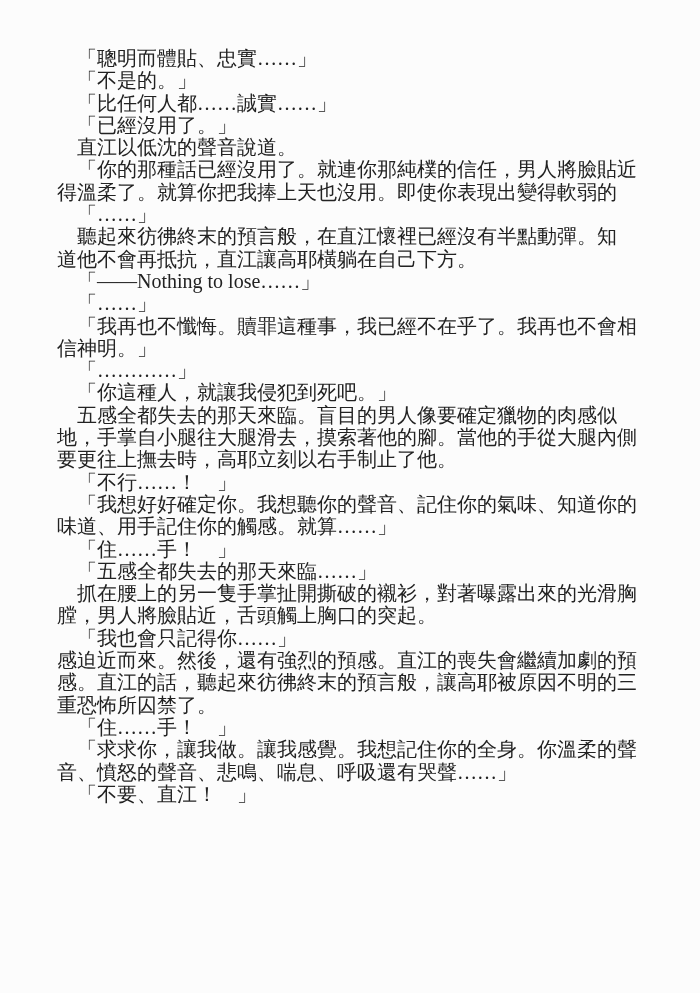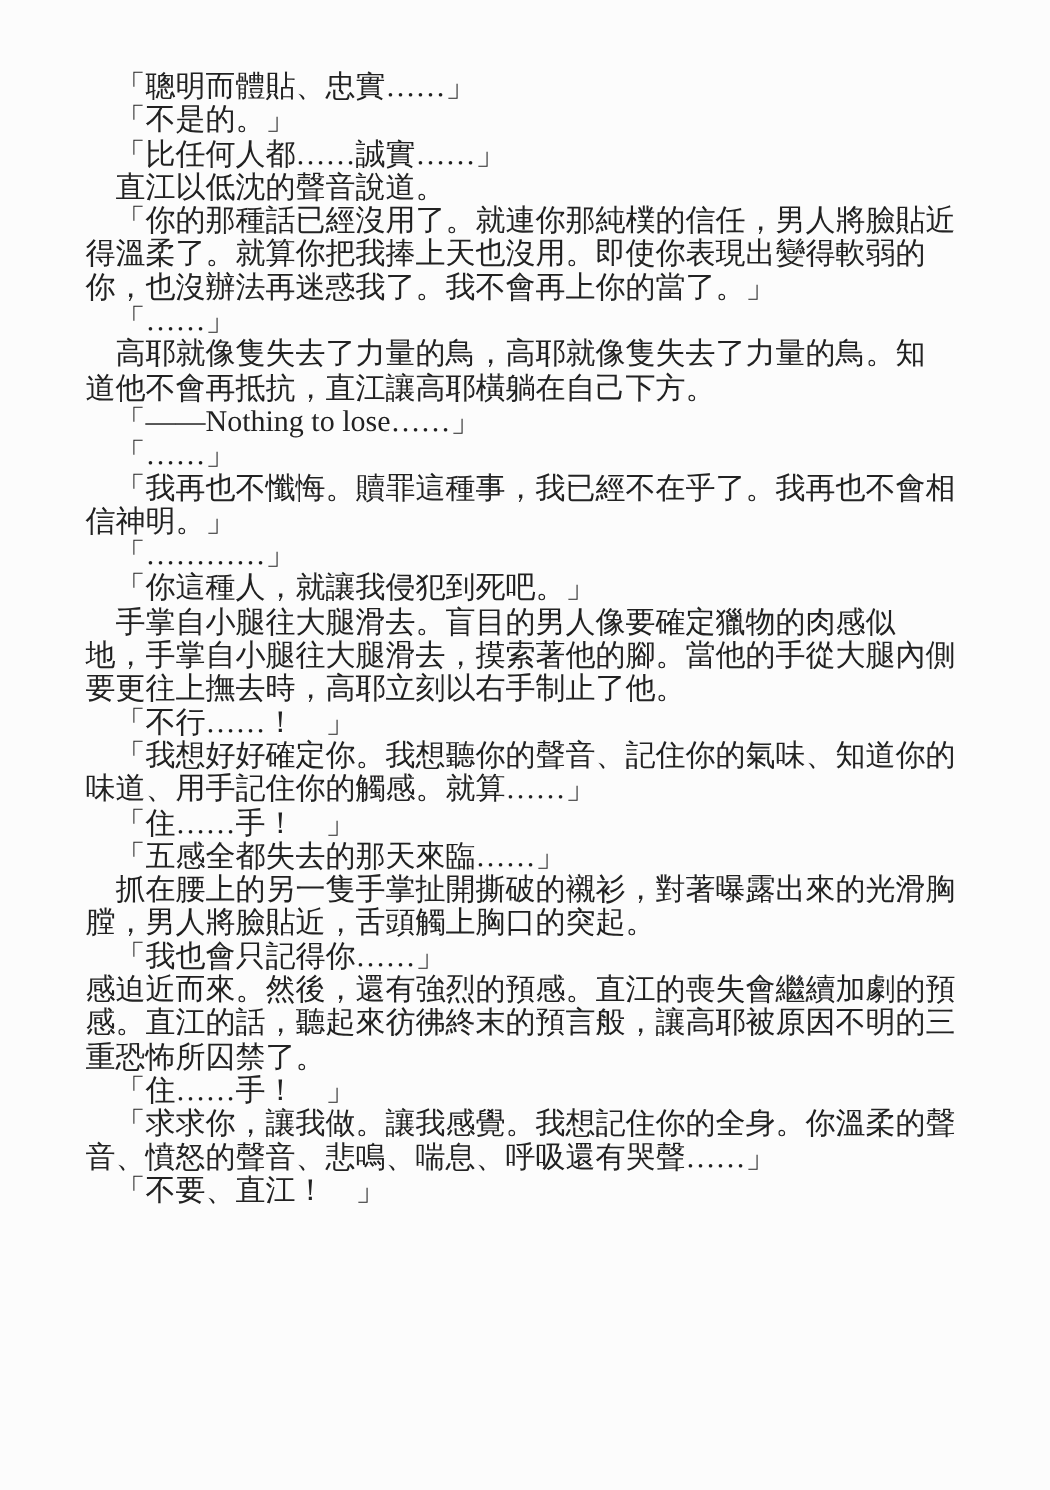--- a/index.html
+++ b/index.html
@@ -42,34 +42,34 @@
   }
 </style>
 </head>
 <body style="background: rgb(252, 252, 252);">
 
 <div class="page">
   <div class="text-block" id="lines-container" style="color: rgb(34, 34, 34);">
       <div class="text-line indent">「聰明而體貼、忠實……」</div>
       <div class="text-line indent">「不是的。」</div>
       <div class="text-line indent">「比任何人都……誠實……」</div>
+      <div class="text-line indent">「已經沒用了。」</div>
       <div class="text-line indent">直江以低沈的聲音說道。</div>
       <div class="text-line indent">「你的那種話已經沒用了。就連你那純樸的信任，男人將臉貼近</div>
       <div class="text-line">得溫柔了。就算你把我捧上天也沒用。即使你表現出變得軟弱的</div>
-      <div class="text-line">你，也沒辦法再迷惑我了。我不會再上你的當了。」</div>
       <div class="text-line indent">「……」</div>
-      <div class="text-line indent">高耶就像隻失去了力量的鳥，高耶就像隻失去了力量的鳥。知</div>
+      <div class="text-line indent">聽起來彷彿終末的預言般，在直江懷裡已經沒有半點動彈。知</div>
       <div class="text-line">道他不會再抵抗，直江讓高耶橫躺在自己下方。</div>
       <div class="text-line indent latin-mono">「——Nothing to lose……」</div>
       <div class="text-line indent">「……」</div>
       <div class="text-line indent">「我再也不懺悔。贖罪這種事，我已經不在乎了。我再也不會相</div>
       <div class="text-line">信神明。」</div>
       <div class="text-line indent">「…………」</div>
       <div class="text-line indent">「你這種人，就讓我侵犯到死吧。」</div>
-      <div class="text-line indent">手掌自小腿往大腿滑去。盲目的男人像要確定獵物的肉感似</div>
+      <div class="text-line indent">五感全都失去的那天來臨。盲目的男人像要確定獵物的肉感似</div>
       <div class="text-line">地，手掌自小腿往大腿滑去，摸索著他的腳。當他的手從大腿內側</div>
       <div class="text-line">要更往上撫去時，高耶立刻以右手制止了他。</div>
       <div class="text-line indent">「不行……！　」</div>
       <div class="text-line indent">「我想好好確定你。我想聽你的聲音、記住你的氣味、知道你的</div>
       <div class="text-line">味道、用手記住你的觸感。就算……」</div>
       <div class="text-line indent">「住……手！　」</div>
       <div class="text-line indent">「五感全都失去的那天來臨……」</div>
       <div class="text-line indent">抓在腰上的另一隻手掌扯開撕破的襯衫，對著曝露出來的光滑胸</div>
       <div class="text-line">膛，男人將臉貼近，舌頭觸上胸口的突起。</div>
       <div class="text-line indent">「我也會只記得你……」</div>

